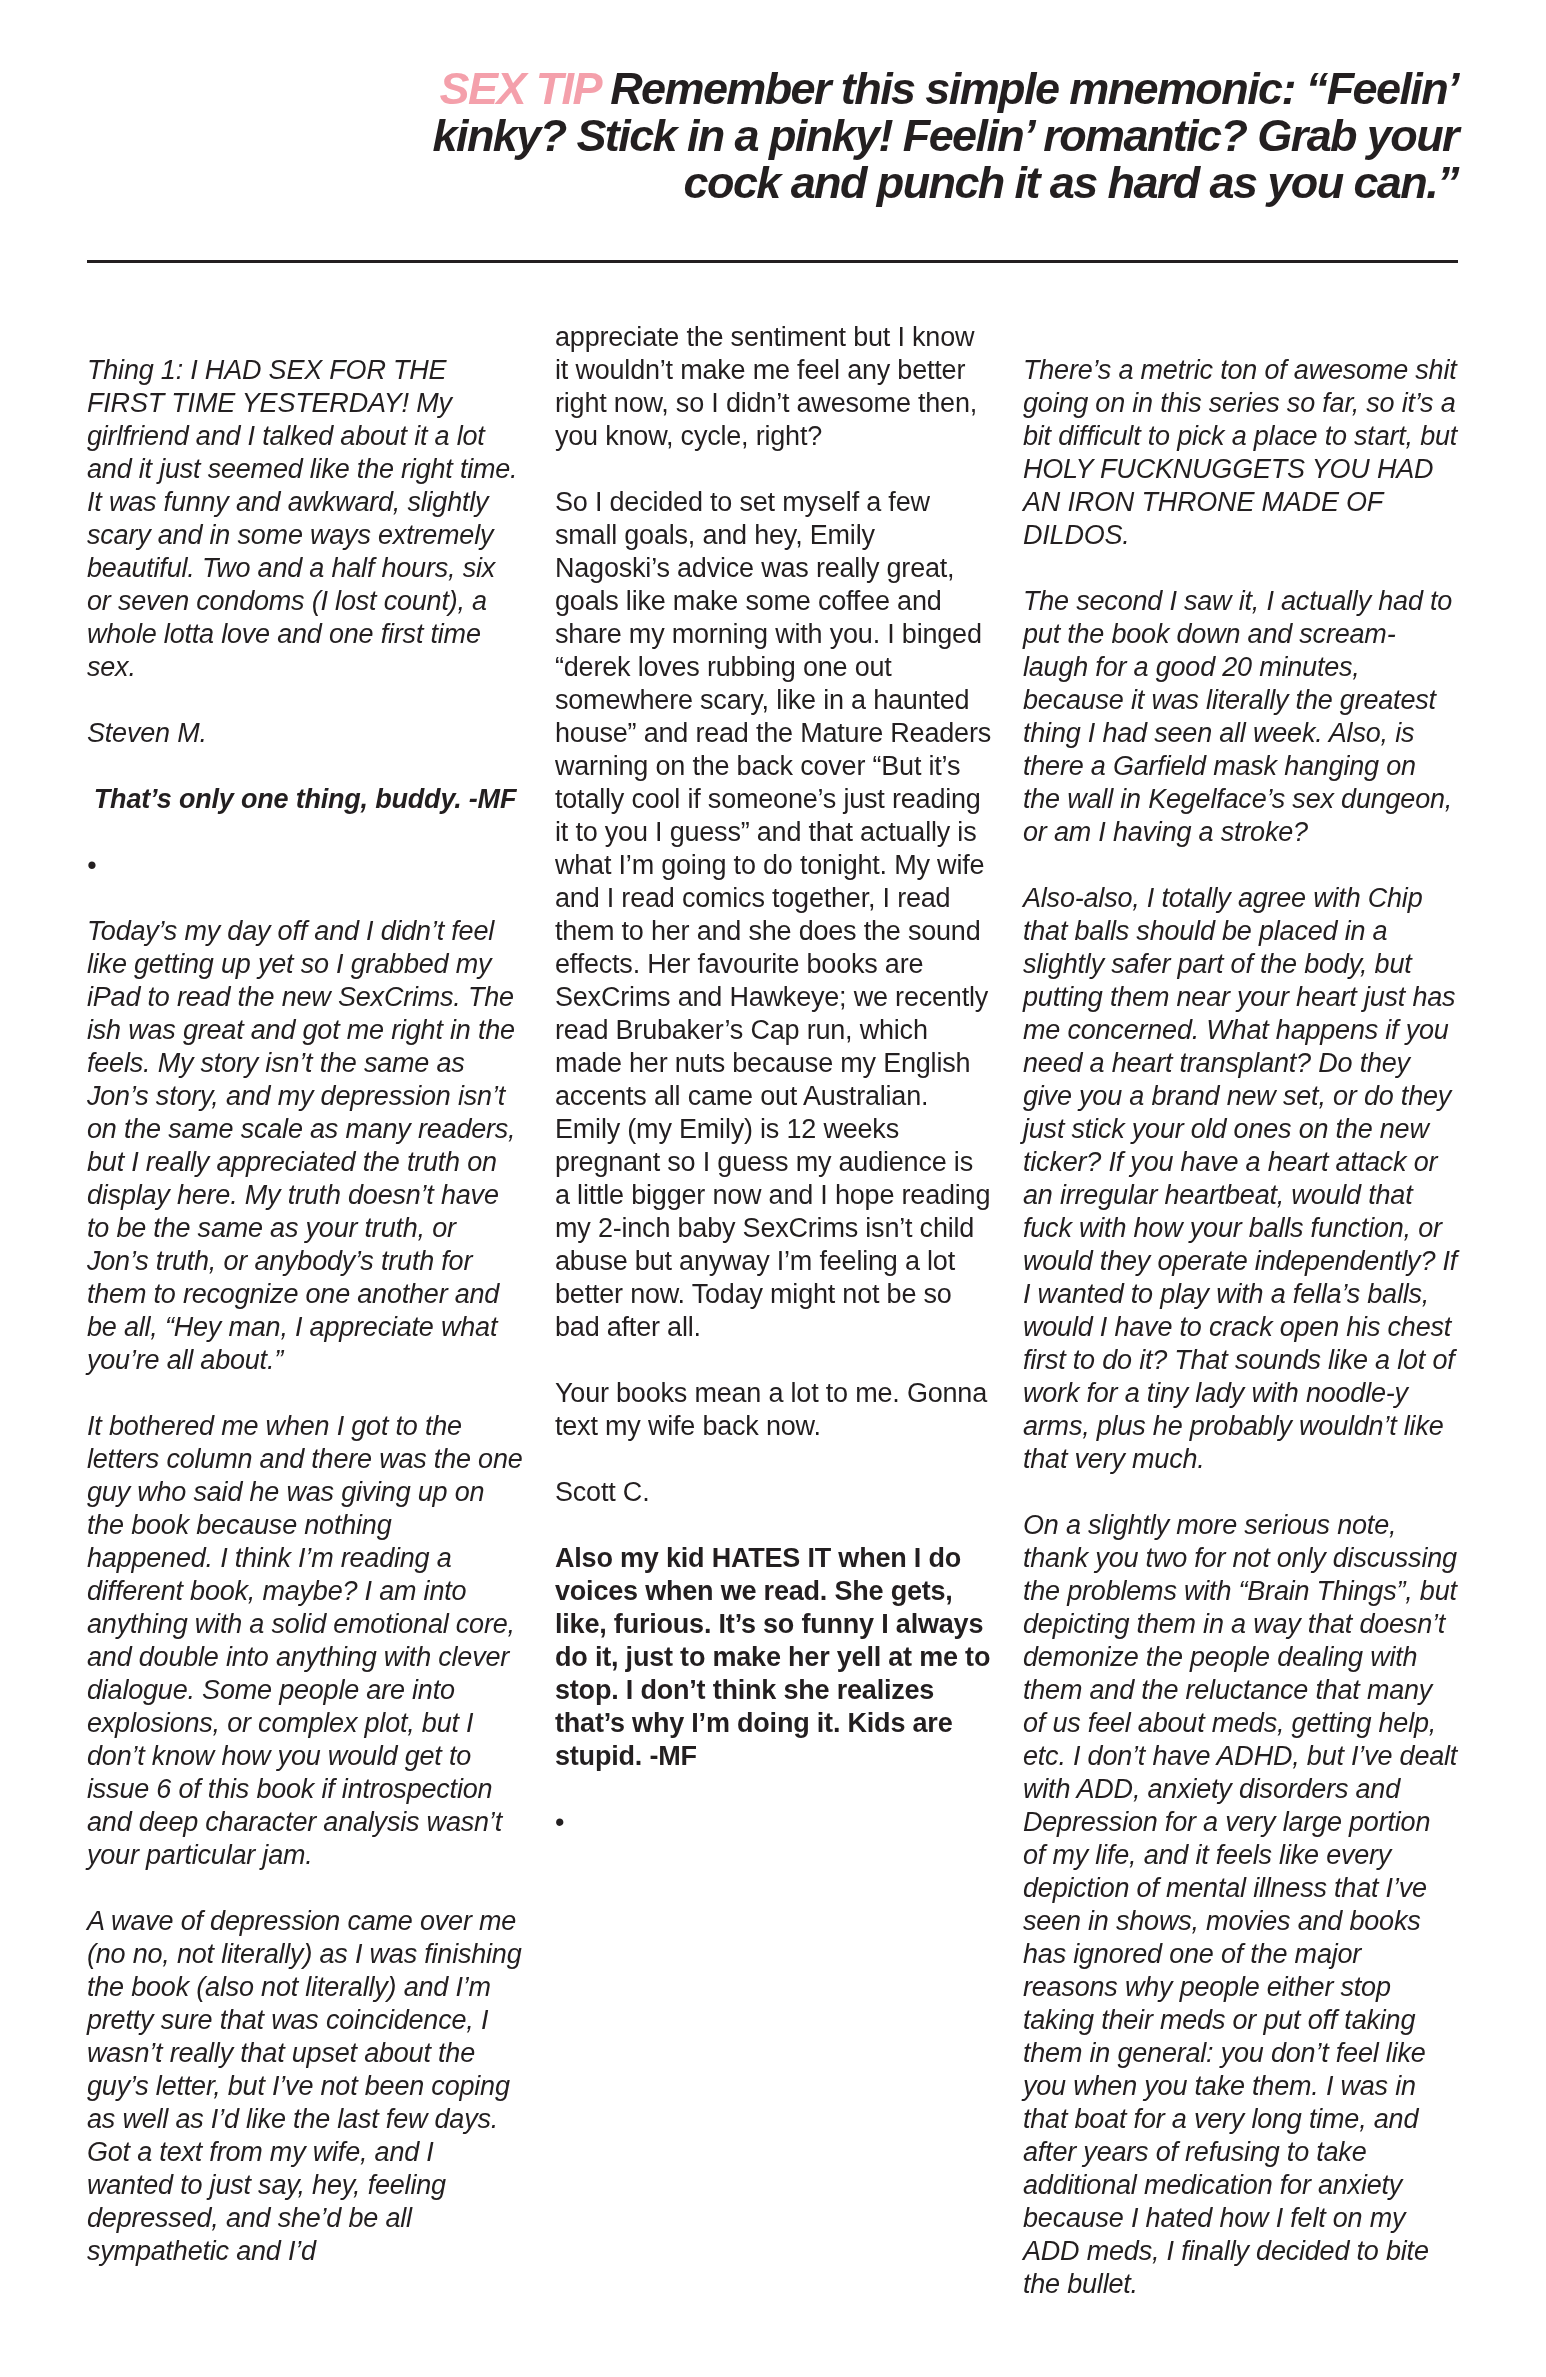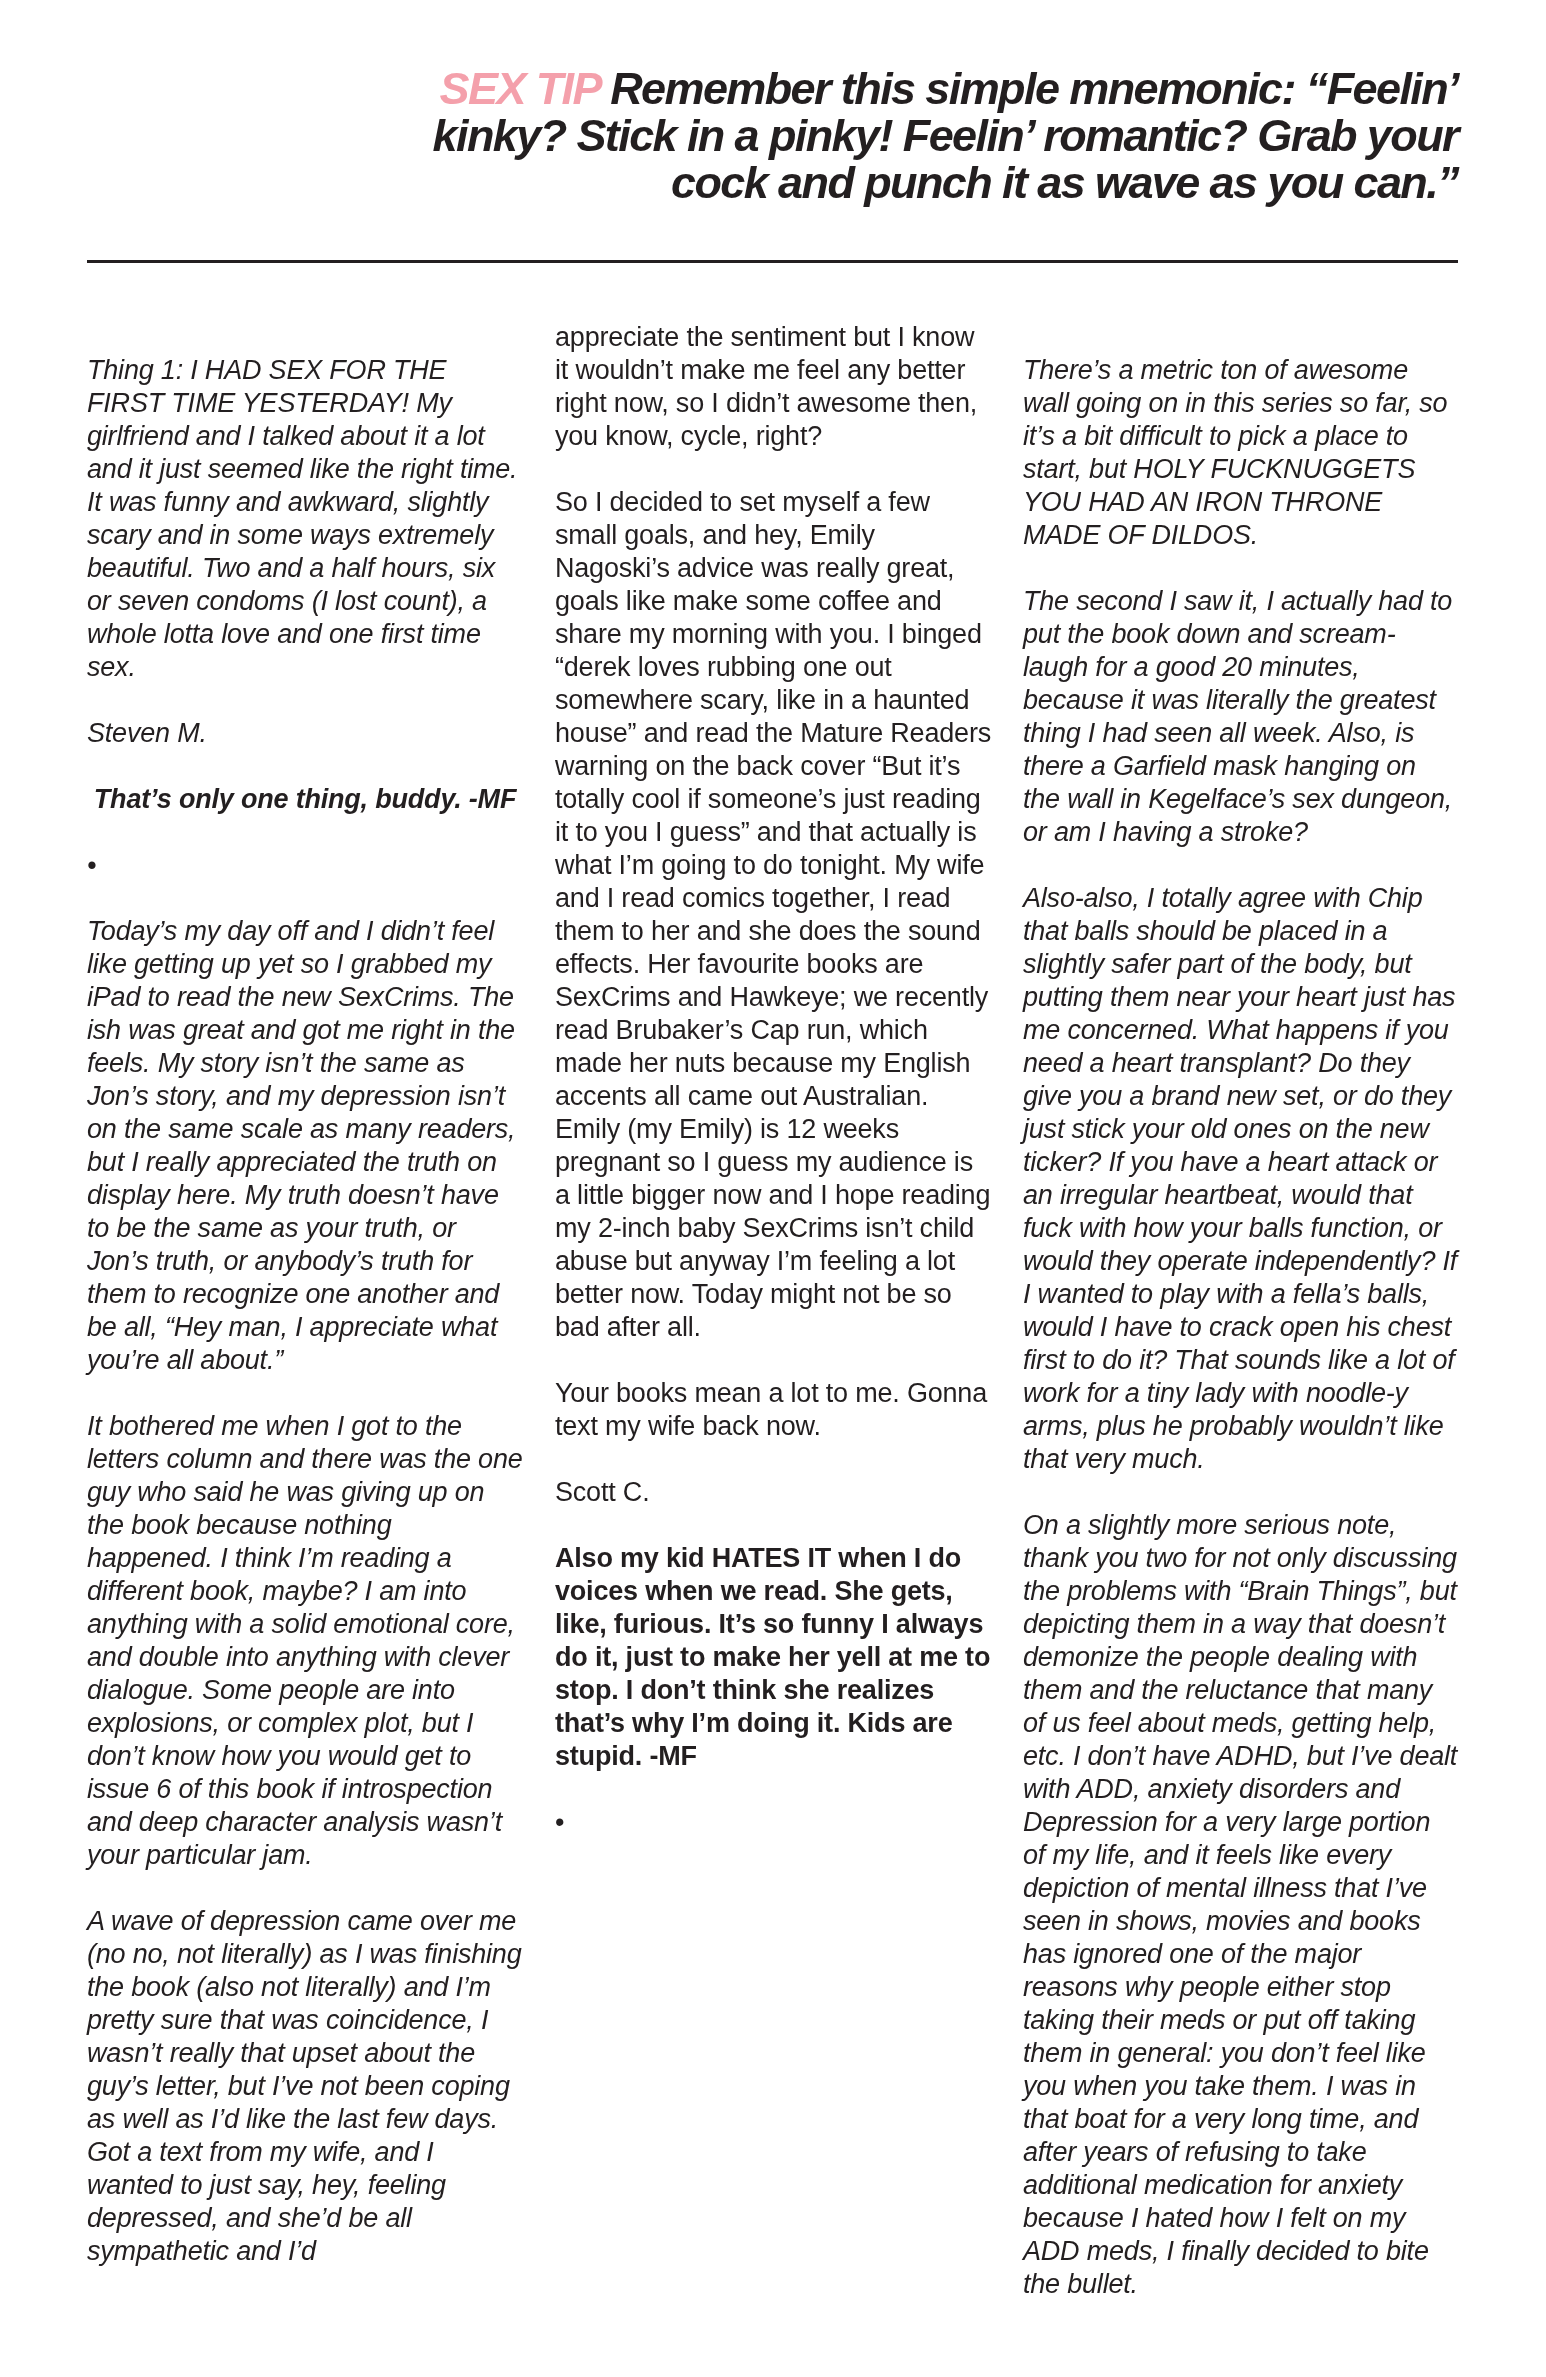--- a/index.html
+++ b/index.html
@@ -57,21 +57,21 @@
   p.bullet { font-weight: normal; }
 </style>
 </head>
 <body>
 
 <div class="page">
 
   <div class="masthead">
     <div class="mast-line"><span class="tip">SEX TIP </span><span>Remember this simple mnemonic: “Feelin’</span></div>
     <div class="mast-line">kinky? Stick in a pinky! Feelin’ romantic? Grab your</div>
-    <div class="mast-line">cock and punch it as wave as you can.”</div>
+    <div class="mast-line">cock and punch it as hard as you can.”</div>
   </div>
 
   <div class="divider"></div>
 
   <div class="letters">
 
     <div class="col offset">
       <p>Thing 1: I HAD SEX FOR THE FIRST TIME YESTERDAY! My girlfriend and I talked about it a lot and it just seemed like the right time. It was funny and awkward, slightly scary and in some ways extremely beautiful. Two and a half hours, six or seven condoms (I lost count), a whole lotta love and one first time sex.</p>
       <p>Steven M.</p>
       <p class="reply">That’s only one thing, buddy. -MF</p>
@@ -84,21 +84,21 @@
     <div class="col">
       <p>appreciate the sentiment but I know it wouldn’t make me feel any better right now, so I didn’t awesome then, you know, cycle, right?</p>
       <p>So I decided to set myself a few small goals, and hey, Emily Nagoski’s advice was really great, goals like make some coffee and share my morning with you. I binged “derek loves rubbing one out somewhere scary, like in a haunted house” and read the Mature Readers warning on the back cover “But it’s totally cool if someone’s just reading it to you I guess” and that actually is what I’m going to do tonight. My wife and I read comics together, I read them to her and she does the sound effects. Her favourite books are SexCrims and Hawkeye; we recently read Brubaker’s Cap run, which made her nuts because my English accents all came out Australian. Emily (my Emily) is 12 weeks pregnant so I guess my audience is a little bigger now and I hope reading my 2-inch baby SexCrims isn’t child abuse but anyway I’m feeling a lot better now. Today might not be so bad after all.</p>
       <p>Your books mean a lot to me. Gonna text my wife back now.</p>
       <p>Scott C.</p>
       <p class="b">Also my kid HATES IT when I do voices when we read. She gets, like, furious. It’s so funny I always do it, just to make her yell at me to stop. I don’t think she realizes that’s why I’m doing it. Kids are stupid. -MF</p>
       <p class="bullet">•</p>
     </div>
 
     <div class="col offset">
-      <p>There’s a metric ton of awesome wall going on in this series so far, so it’s a bit difficult to pick a place to start, but HOLY FUCKNUGGETS YOU HAD AN IRON THRONE MADE OF DILDOS.</p>
+      <p>There’s a metric ton of awesome shit going on in this series so far, so it’s a bit difficult to pick a place to start, but HOLY FUCKNUGGETS YOU HAD AN IRON THRONE MADE OF DILDOS.</p>
       <p>The second I saw it, I actually had to put the book down and scream-laugh for a good 20 minutes, because it was literally the greatest thing I had seen all week. Also, is there a Garfield mask hanging on the wall in Kegelface’s sex dungeon, or am I having a stroke?</p>
       <p>Also-also, I totally agree with Chip that balls should be placed in a slightly safer part of the body, but putting them near your heart just has me concerned. What happens if you need a heart transplant? Do they give you a brand new set, or do they just stick your old ones on the new ticker? If you have a heart attack or an irregular heartbeat, would that fuck with how your balls function, or would they operate independently? If I wanted to play with a fella’s balls, would I have to crack open his chest first to do it? That sounds like a lot of work for a tiny lady with noodle-y arms, plus he probably wouldn’t like that very much.</p>
       <p>On a slightly more serious note, thank you two for not only discussing the problems with “Brain Things”, but depicting them in a way that doesn’t demonize the people dealing with them and the reluctance that many of us feel about meds, getting help, etc. I don’t have ADHD, but I’ve dealt with ADD, anxiety disorders and Depression for a very large portion of my life, and it feels like every depiction of mental illness that I’ve seen in shows, movies and books has ignored one of the major reasons why people either stop taking their meds or put off taking them in general: you don’t feel like you when you take them. I was in that boat for a very long time, and after years of refusing to take additional medication for anxiety because I hated how I felt on my ADD meds, I finally decided to bite the bullet.</p>
     </div>
 
   </div>
 
 </div>
 
 

